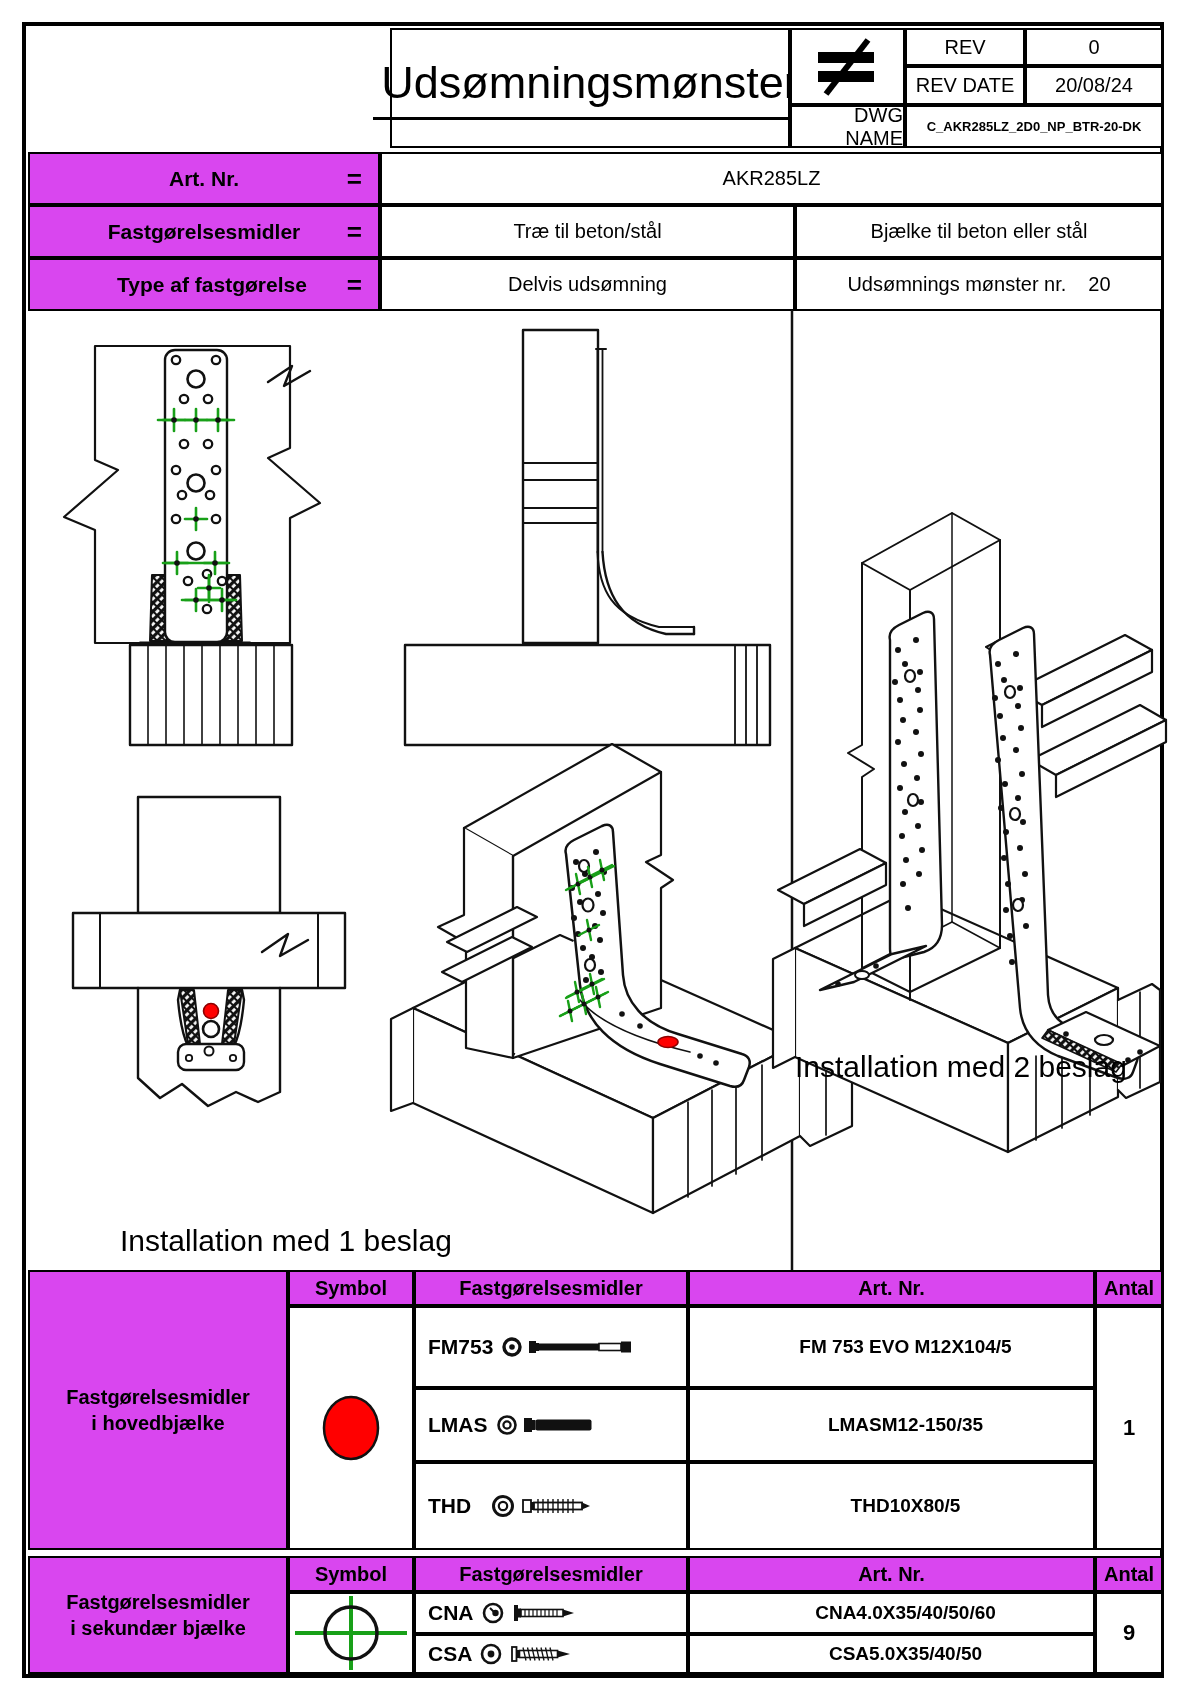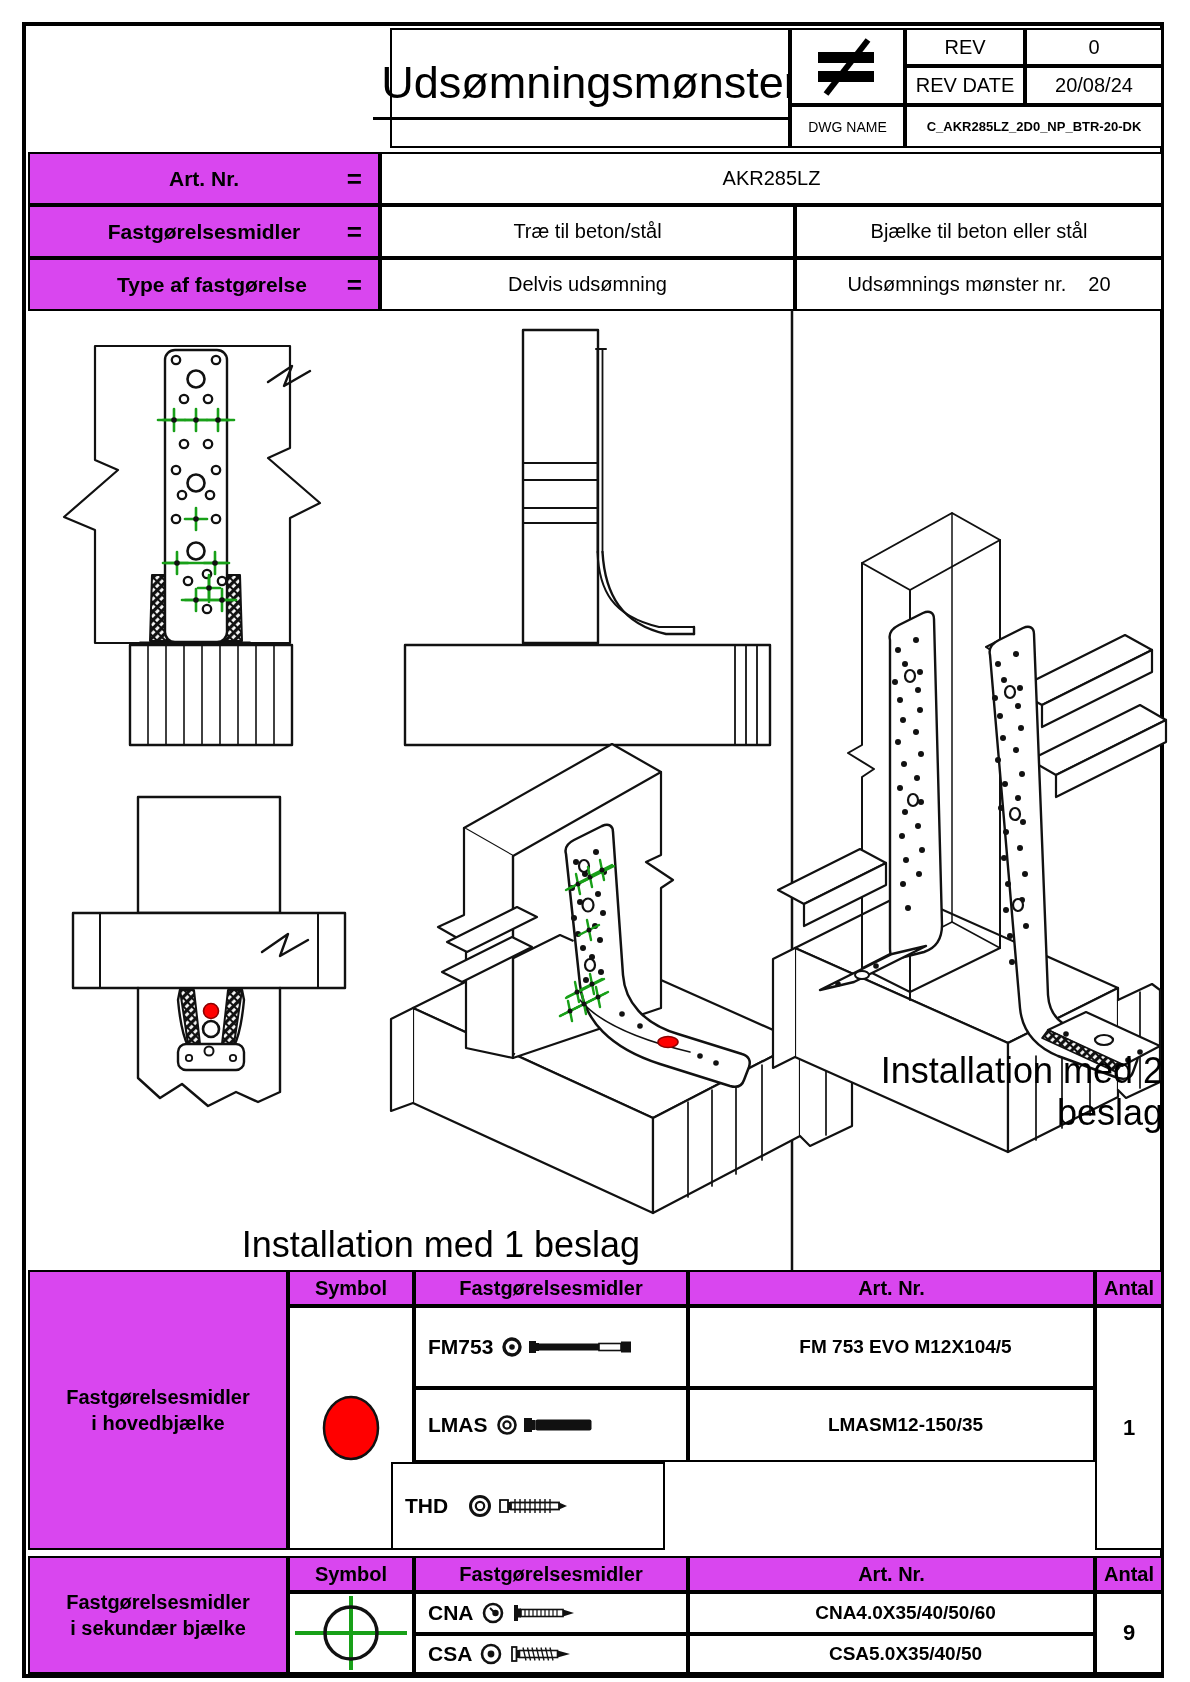--- a/index.html
+++ b/index.html
@@ -8,21 +8,21 @@
     font-family:"Liberation Sans", sans-serif;color:#000;overflow:hidden;
     margin:0 auto;
   }
   .frame{position:absolute;left:22px;top:22px;width:1142px;height:1656px;border:4px solid #000;box-sizing:border-box;}
   .cell{position:absolute;border:2.5px solid #000;box-sizing:border-box;display:flex;align-items:center;justify-content:center;background:#fff;}
   .gray{background:#d946ef;}
   .lbl{font-weight:bold;font-size:21px;}
   .val{font-size:20px;}
   .small{font-size:20px;}
   .eq{position:absolute;right:16px;top:50%;transform:translateY(-50%);font-weight:800;font-size:26px;}
-  .caption{position:absolute;font-size:36px;color:#000;text-align:right;}
+  .caption{position:absolute;font-size:30px;color:#000;text-align:left;}
   .logo-black{position:absolute;left:14px;top:20px;width:156px;height:46px;background:#000;color:#fff;
     display:flex;align-items:center;justify-content:center;font-weight:bold;font-size:27px;letter-spacing:1px;}
   .logo-orange{position:absolute;left:14px;top:68px;width:162px;height:44px;background:#f15a22;color:#fff;
     display:flex;align-items:center;justify-content:center;font-weight:bold;font-size:26px;font-family:"Liberation Serif", serif;}
   .reg{position:absolute;left:180px;top:108px;font-size:10px;}
   .title-text{font-size:45px;border-bottom:3px solid #000;padding:0 8px 8px 8px;white-space:nowrap;}
   .code{font-weight:bold;font-size:21px;margin-right:8px;white-space:nowrap;}
   .artv{font-weight:bold;font-size:19px;margin-left:28px;}
   .qtyv{font-weight:bold;font-size:22px;}
   .hdr{font-weight:bold;font-size:20px;}
@@ -55,21 +55,21 @@
   <div class="cell" style="left:1025px;top:28px;width:138px;height:38px;">
     <span class="val">0</span>
   </div>
   <div class="cell" style="left:905px;top:66px;width:120px;height:39px;">
     <span class="small">REV DATE</span>
   </div>
   <div class="cell" style="left:1025px;top:66px;width:138px;height:39px;">
     <span class="val">20/08/24</span>
   </div>
   <div class="cell" style="left:790px;top:105px;width:115px;height:43px;">
-    <span style="font-size:14px;">DWG NAME</span>
+    <span style="font-size:20px;text-align:right;">DWG NAME</span>
   </div>
   <div class="cell" style="left:905px;top:105px;width:258px;height:43px;">
     <span style="font-size:13px;font-weight:bold;white-space:nowrap;">C_AKR285LZ_2D0_NP_BTR-20-DK</span>
   </div>
 
   <div class="cell gray" style="left:28px;top:152px;width:352px;height:53px;">
     <span class="lbl">Art. Nr.</span>
     <span class="eq">=</span>
   </div>
   <div class="cell" style="left:380px;top:152px;width:783px;height:53px;">
@@ -450,41 +450,44 @@
       <circle cx="11" cy="15" r="3.6" stroke="#111" stroke-width="2.2" fill="none"></circle>
       <rect x="28" y="8" width="8" height="14" fill="#111"></rect>
       <rect x="36" y="10" width="3.5" height="10" fill="#111"></rect>
       <rect x="39.5" y="9.5" width="56" height="11" rx="2" fill="#111"></rect>
     </svg>
   </div>
   <div class="cell" style="left:688px;top:1388px;width:407px;height:74px;">
       <span class="artv">LMASM12-150/35</span>
     </div>
 
-  <div class="cell fastrow" style="left:391px;top:1462px;width:274px;height:88px;gap:12px;">
+  <div class="cell fastrow" style="left:414px;top:1462px;width:274px;height:88px;gap:12px;">
     <span class="code">THD</span>
     <svg width="150" height="32" viewBox="0 0 150 32">
       <circle cx="12" cy="16" r="9.5" stroke="#111" stroke-width="3" fill="none"></circle>
       <circle cx="12" cy="16" r="4.2" stroke="#111" stroke-width="2.2" fill="none"></circle>
       <rect x="32" y="10" width="8" height="12" fill="#fff" stroke="#111" stroke-width="1.8"></rect>
       <rect x="40" y="12" width="3" height="8" fill="#111"></rect>
       <rect x="43" y="12.5" width="48" height="7" fill="#fff" stroke="#111" stroke-width="1.8"></rect>
       <g stroke="#111" stroke-width="1.4">
         <line x1="47" y1="9" x2="47" y2="23"></line>
           <line x1="52" y1="9" x2="52" y2="23"></line>
         <line x1="57" y1="9" x2="57" y2="23"></line>
           <line x1="62" y1="9" x2="62" y2="23"></line>
         <line x1="67" y1="9" x2="67" y2="23"></line>
           <line x1="72" y1="9" x2="72" y2="23"></line>
         <line x1="77" y1="9" x2="77" y2="23"></line>
           <line x1="82" y1="9" x2="82" y2="23"></line>
       </g>
       <path d="M91,12.5 L99,16 L91,19.5 Z" fill="#111"></path>
     </svg>
   </div>
+  <div class="cell" style="left:688px;top:1462px;width:407px;height:88px;">
+      <span class="artv">THD10X80/5</span>
+    </div>
 
   <div class="cell gray" style="left:28px;top:1556px;width:260px;height:118px;">
     <div class="rowlabel">
       <div>Fastgørelsesmidler</div>
       <div>i sekundær bjælke</div>
     </div>
   </div>
   <div class="cell gray" style="left:288px;top:1556px;width:126px;height:36px;">
       <span class="hdr">Symbol</span>
     </div>

